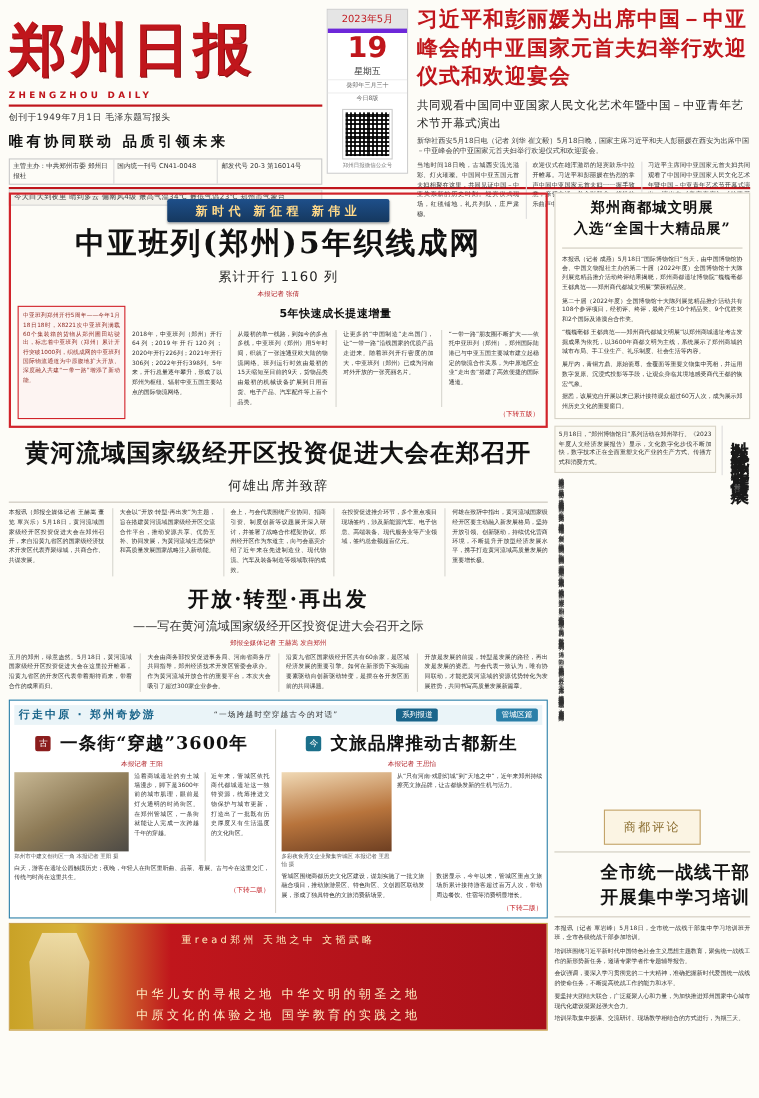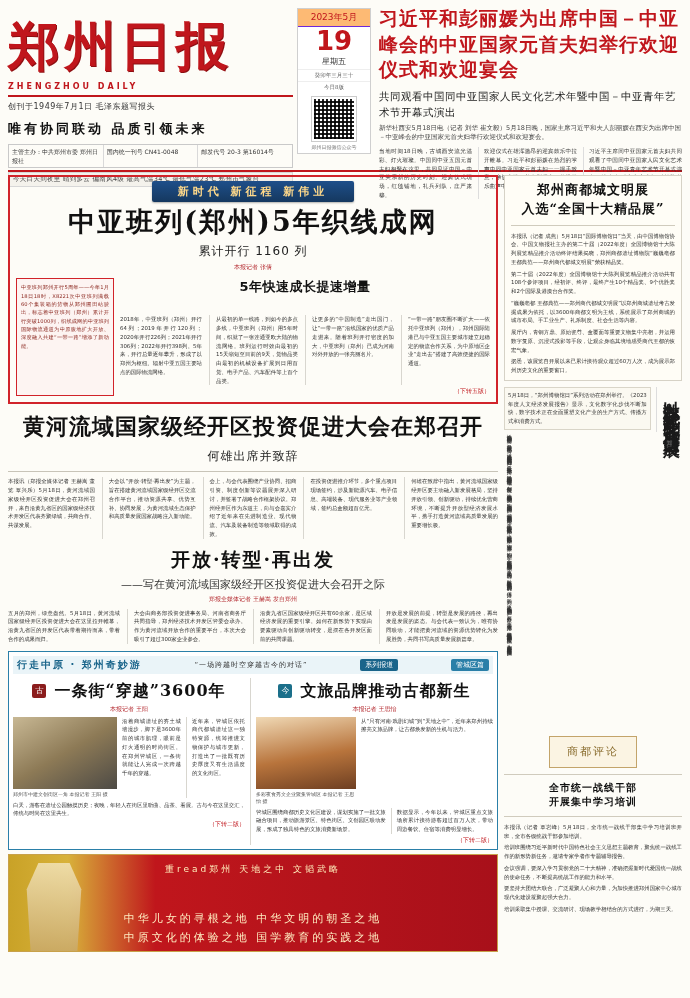--- a/index.html
+++ b/index.html
@@ -35,21 +35,21 @@
   .mast-infobox .cell:last-child{border-right:none;}
   .mast-weather{
     margin-top:4px;border:1px solid #d7d7d7;background:#f4f2ec;
     font-size:6.5px;color:#444;padding:2px 4px;letter-spacing:.3px;
   }
 
   .mast-date{
     width:72px;border:1px solid #cfcfcf;margin:2px 4px 0 4px;text-align:center;
     background:#fff;
   }
-  .mast-date .ym{background:#fdba74;color:#c0161c;font-size:9px;padding:2px 0;border-bottom:1px solid #6d28d9;text-align:center;}
+  .mast-date .ym{background:#e5e5e5;color:#c0161c;font-size:9px;padding:2px 0;border-bottom:4px solid #6d28d9;text-align:center;}
   .mast-date .dd{font-size:26px;color:#c0161c;font-weight:bold;line-height:1.1;}
   .mast-date .wk{font-size:8px;color:#333;padding-bottom:2px;}
   .mast-date .small{font-size:5.5px;color:#666;line-height:1.4;border-top:1px solid #eee;padding:2px 1px;}
   .mast-qr{width:40px;height:40px;margin:3px auto;background:
      repeating-linear-gradient(0deg,#222 0 2px,#fff 2px 4px),
      repeating-linear-gradient(90deg,#222 0 2px,transparent 2px 4px);
      background-blend-mode:multiply;border:2px solid #fff;outline:1px solid #ccc;}
   .mast-qr-cap{font-size:5px;color:#777;padding-bottom:3px;}
 
   .mast-right{flex:1;padding-left:4px;}
@@ -89,21 +89,21 @@
   .headline1{
     font-family:"DejaVu Serif","Liberation Serif",serif;
     font-size:27px;font-weight:bold;text-align:center;color:#111;letter-spacing:2px;line-height:1.2;
   }
   .subhead1{font-size:12px;text-align:center;color:#222;margin-top:5px;letter-spacing:1px;}
   .lead-block{display:flex;gap:6px;margin-top:6px;}
   .redbox{
     width:88px;border:1px solid #d1232a;background:#fdf4f2;padding:4px;
     font-size:5.2px;line-height:1.6;color:#8d2a22;text-align:justify;
   }
-  .kicker{font-size:13px;color:#111;font-weight:bold;letter-spacing:.5px;margin-bottom:19px;}
+  .kicker{font-size:10px;color:#111;font-weight:bold;letter-spacing:.5px;margin-bottom:8px;}
 
   .headline2{
     font-family:"DejaVu Serif","Liberation Serif",serif;
     font-size:22px;font-weight:bold;text-align:center;color:#111;letter-spacing:1px;margin-top:8px;
   }
   .subhead2{font-size:12px;text-align:center;color:#222;margin-top:6px;letter-spacing:1px;}
 
   .headline3{
     font-family:"DejaVu Serif","Liberation Serif",serif;
     font-size:19px;font-weight:bold;text-align:center;color:#111;letter-spacing:2px;
@@ -143,22 +143,22 @@
   .promo .t-top{position:absolute;top:8px;left:0;right:0;text-align:center;font-size:9px;letter-spacing:3px;color:#ffeebb;}
   .promo .t-main{position:absolute;top:26px;left:0;right:0;text-align:center;font-size:19px;font-weight:bold;
     letter-spacing:2px;color:#fff6d5;font-family:"DejaVu Serif","Liberation Serif",serif;text-shadow:1px 1px 2px #7a0b10;}
   .promo .t-l1{position:absolute;top:56px;left:0;right:0;text-align:center;font-size:11px;letter-spacing:3px;color:#ffeec2;}
   .promo .t-l2{position:absolute;top:75px;left:0;right:0;text-align:center;font-size:11px;letter-spacing:3px;color:#ffeec2;}
 
   
   .rbox{border:1px solid #d6d2c6;padding:5px 6px;background:#fffdf6;}
   .r-head{font-family:"DejaVu Serif","Liberation Serif",serif;font-size:13px;font-weight:bold;color:#111;
     line-height:1.45;text-align:center;letter-spacing:1px;}
-  .r-head2{font-family:"DejaVu Serif","Liberation Serif",serif;font-size:10px;font-weight:bold;color:#111;
-    line-height:1.45;text-align:center;letter-spacing:1px;margin-top:4px;}
+  .r-head2{font-family:"DejaVu Serif","Liberation Serif",serif;font-size:16px;font-weight:bold;color:#111;
+    line-height:1.45;text-align:right;letter-spacing:1px;margin-top:4px;}
   .vert-wrap{display:flex;gap:5px;margin-top:6px;}
   .vert-title{
     writing-mode:vertical-rl;text-orientation:upright;
     font-family:"DejaVu Serif","Liberation Serif",serif;
     font-size:17px;font-weight:bold;color:#1a1a1a;letter-spacing:3px;line-height:1.25;
     border-left:1px solid #ddd;padding-left:4px;
   }
   .vert-body{
     writing-mode:vertical-rl;font-size:5.2px;line-height:1.9;color:#333;height:300px;
     letter-spacing:.4px;

